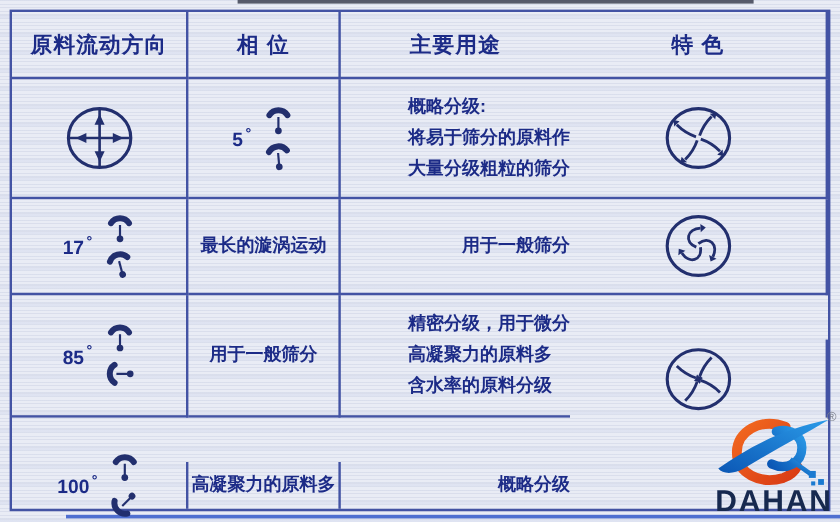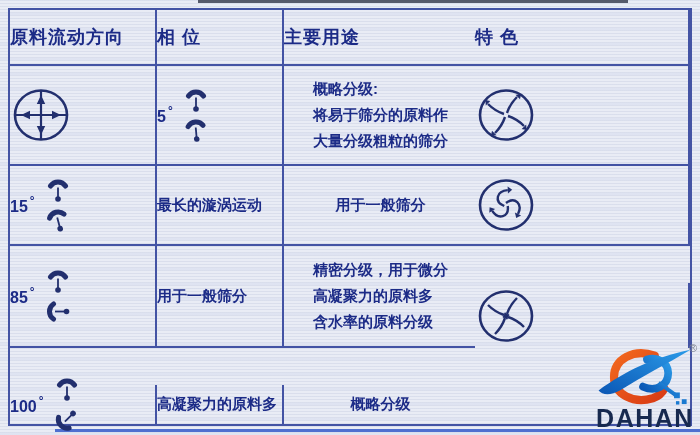--- a/index.html
+++ b/index.html
@@ -18,27 +18,27 @@
     position:absolute; left:8px; top:8px; width:684px; height:418px;
     box-sizing:border-box; border:2px solid #4353a4;
     display:grid;
     grid-template-columns:147px 127px 191px 215px;
     grid-template-rows:56px 100px 80px 102px 76px;
   }
   .cell{
     box-sizing:border-box;
     border-right:2px solid #4353a4;
     border-bottom:2px solid #4353a4;
-    display:flex; align-items:center; justify-content:flex-start;
+    display:flex; align-items:center; justify-content:center;
   }
   .cell.last-col{border-right:none;}
   .cell.last-row{border-bottom:none;margin-top:37px;}
   .hdr span{font-size:18px; font-weight:700; letter-spacing:1px;}
   .feature{font-size:15px; font-weight:700; text-align:center; line-height:1.75; white-space:pre-line;}
-  .usage{justify-content:center; padding-left:2px;}
+  .usage{justify-content:flex-end; padding-left:2px;}
   .usage .ml{font-size:15px; font-weight:700; text-align:left; line-height:1.75; white-space:pre-line;}
   .phase{gap:10px;}
   .phase-text{font-size:16px; font-weight:700;}
   .deg{font-size:12px; vertical-align:7px; margin-left:2px;}
   .weights{display:flex; flex-direction:column; align-items:center; gap:3px;}
   .logo{position:absolute; right:3px; bottom:2px; width:104px; text-align:center; z-index:5;}
   .logo-text{font-size:25px; font-weight:700; letter-spacing:1.5px; color:#17294f; margin-top:-2px;}
   .reg{position:absolute; right:0px; top:-4px; font-size:11px; color:#7d828f;}
   svg{display:block;}
 </style>
@@ -120,21 +120,21 @@
               <polygon points="15,-20.6 14,-15.7 9.5,-20.2" stroke="none"></polygon>
             </g>
           <g transform="rotate(270)">
               <path d="M 1,-2 Q 4,-11 11,-18" fill="none" stroke-width="2.4"></path>
               <polygon points="15,-20.6 14,-15.7 9.5,-20.2" stroke="none"></polygon>
             </g>
         </g>
       </svg>
     </div>
     <div class="cell phase">
-      <div class="phase-text"><span>15</span><span class="deg">°</span></div>
+      <div class="phase-text"><span>17</span><span class="deg">°</span></div>
       <div class="weights">
         <svg width="26" height="27" viewBox="-13 -13.5 26 27">
             <g stroke="#222f6e">
               <path d="M -7.5,-4.5 A 9 9 0 0 1 7.5,-4.5" fill="none" stroke-width="5" stroke-linecap="round"></path>
               <line x1="0" y1="-3" x2="0" y2="7" stroke-width="1.8"></line>
               <circle cx="0" cy="8.5" r="2.8" fill="#222f6e" stroke="none"></circle>
             </g>
           </svg>
         <svg width="26" height="27" viewBox="-13 -13.5 26 27">
             <g stroke="#222f6e" transform="rotate(-15)">

